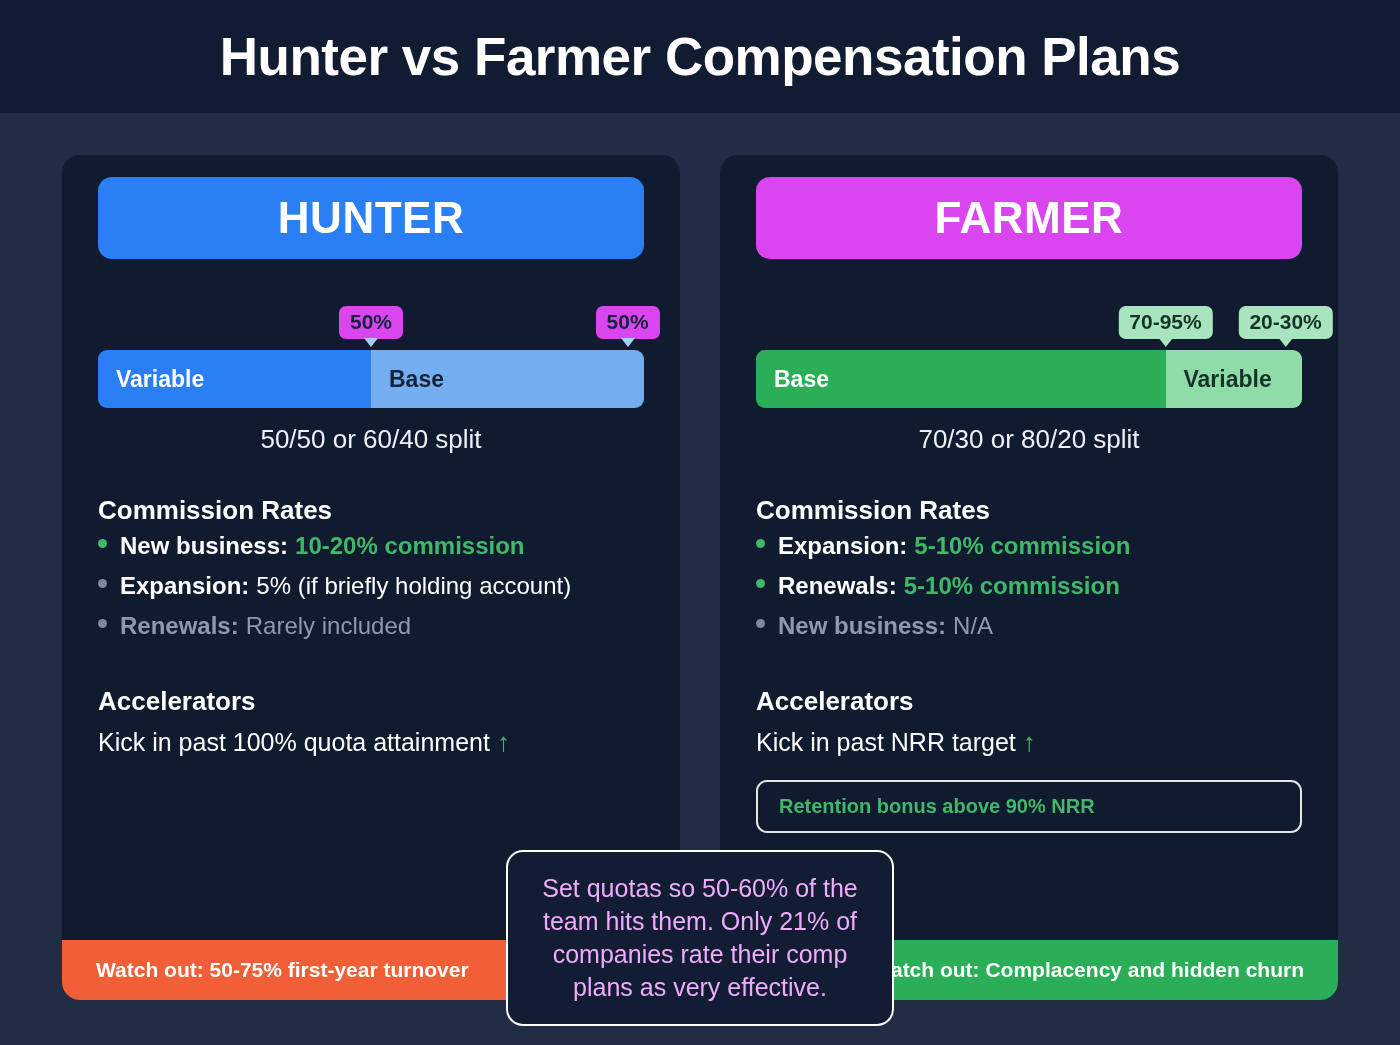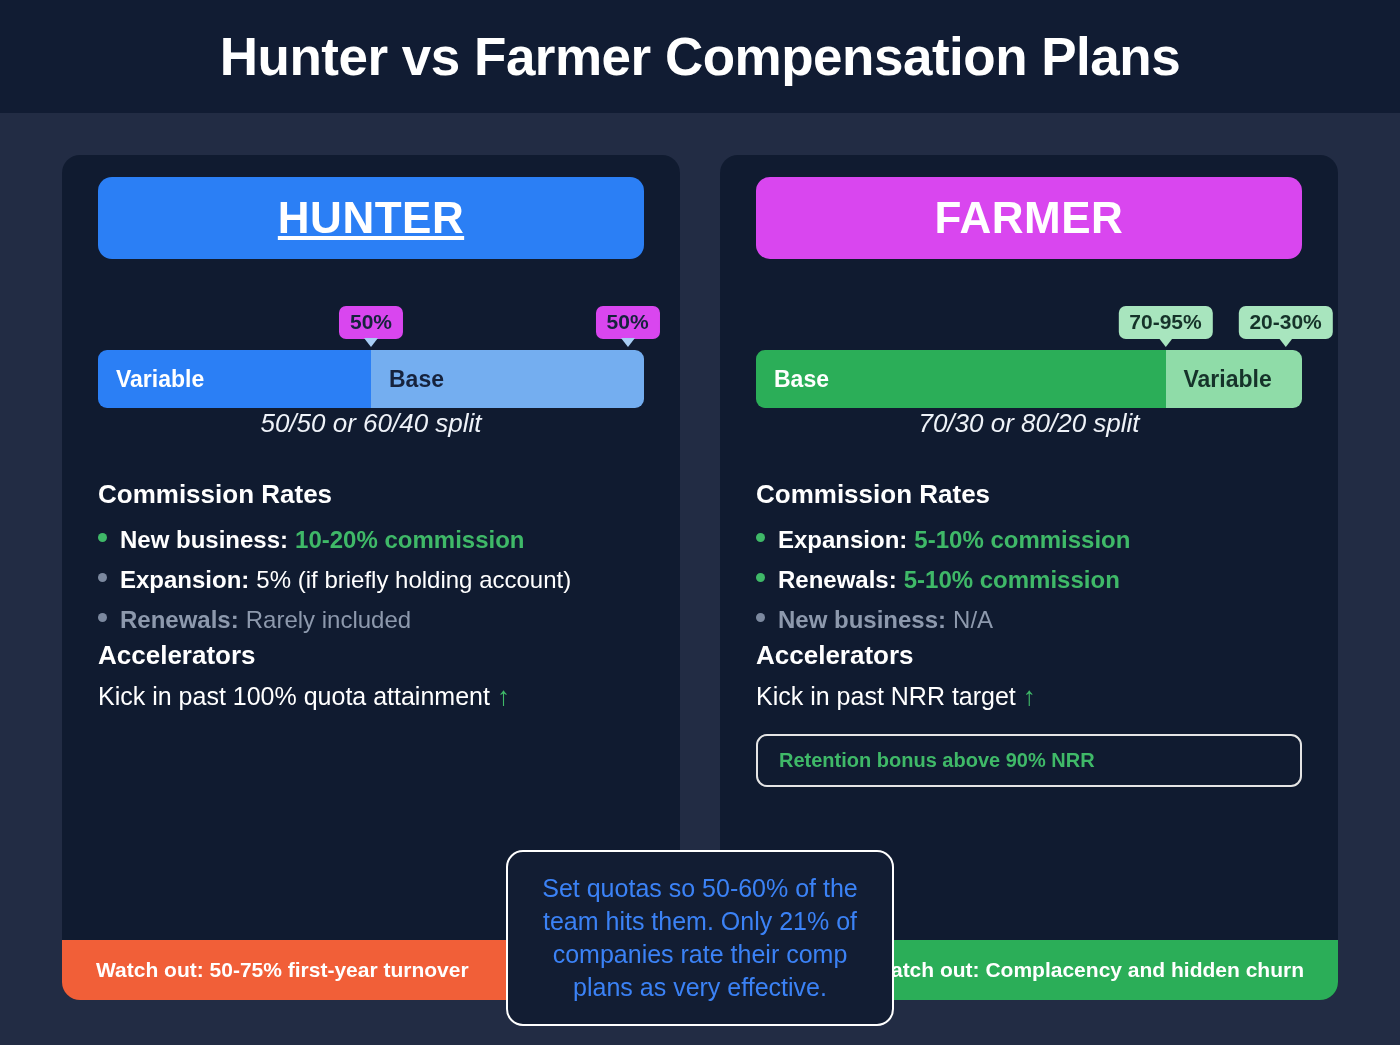--- a/index.html
+++ b/index.html
@@ -59,21 +59,21 @@
     height: 82px;
     border-radius: 14px;
     display: flex;
     align-items: center;
     justify-content: center;
     color: #ffffff;
     font-size: 44px;
     font-weight: bold;
     letter-spacing: 0.5px;
   }
-  .role-banner.hunter { background: #2b7ff5; text-decoration: underline; }
+  .role-banner.hunter { background: #2b7ff5; }
   .role-banner.farmer { background: #d946ef; }
 
   
   .split-wrap { margin-top: 44px; position: relative; }
 
   .badge-row {
     position: relative;
     height: 36px;
   }
   .badge {
@@ -114,37 +114,36 @@
     padding-left: 18px;
     font-size: 23px;
     font-weight: bold;
   }
   .seg.var-blue  { background: #2b7ff5; color: #ffffff; }
   .seg.base-blue { background: #74aef0; color: #16233d; }
   .seg.base-green{ background: #2bae58; color: #ffffff; }
   .seg.var-green { background: #8fdca8; color: #16332a; }
 
   .split-note {
-    margin-top: 0;
+    margin-top: 16px;
     text-align: center;
     color: #eef2f8;
     font-size: 26px;
-    font-style: italic;
   }
 
   
   .section-title {
     color: #ffffff;
     font-size: 26px;
     font-weight: bold;
   }
   .commission-block { margin-top: 40px; }
-  .accel-block { }
-
-  .rate-list { margin-top: 10px; list-style: none; }
+  .accel-block { margin-top: 40px; }
+
+  .rate-list { list-style: none; }
   .rate-item {
     display: flex;
     align-items: baseline;
     font-size: 24px;
     line-height: 40px;
     color: #ffffff;
   }
   .bullet {
     width: 9px;
     height: 9px;
@@ -199,21 +198,21 @@
     position: absolute;
     left: 50%;
     transform: translateX(-50%);
     top: 850px;
     width: 388px;
     background: #121d33;
     border: 2px solid #ffffff;
     border-radius: 17px;
     padding: 20px 24px;
     text-align: center;
-    color: #3b82f6;
+    color: #f0abfc;
     font-size: 25px;
     line-height: 33px;
   }
 </style>
 </head>
 <body>
 
 <div class="header">
   <div class="header-title">Hunter vs Farmer Compensation Plans</div>
 </div>

